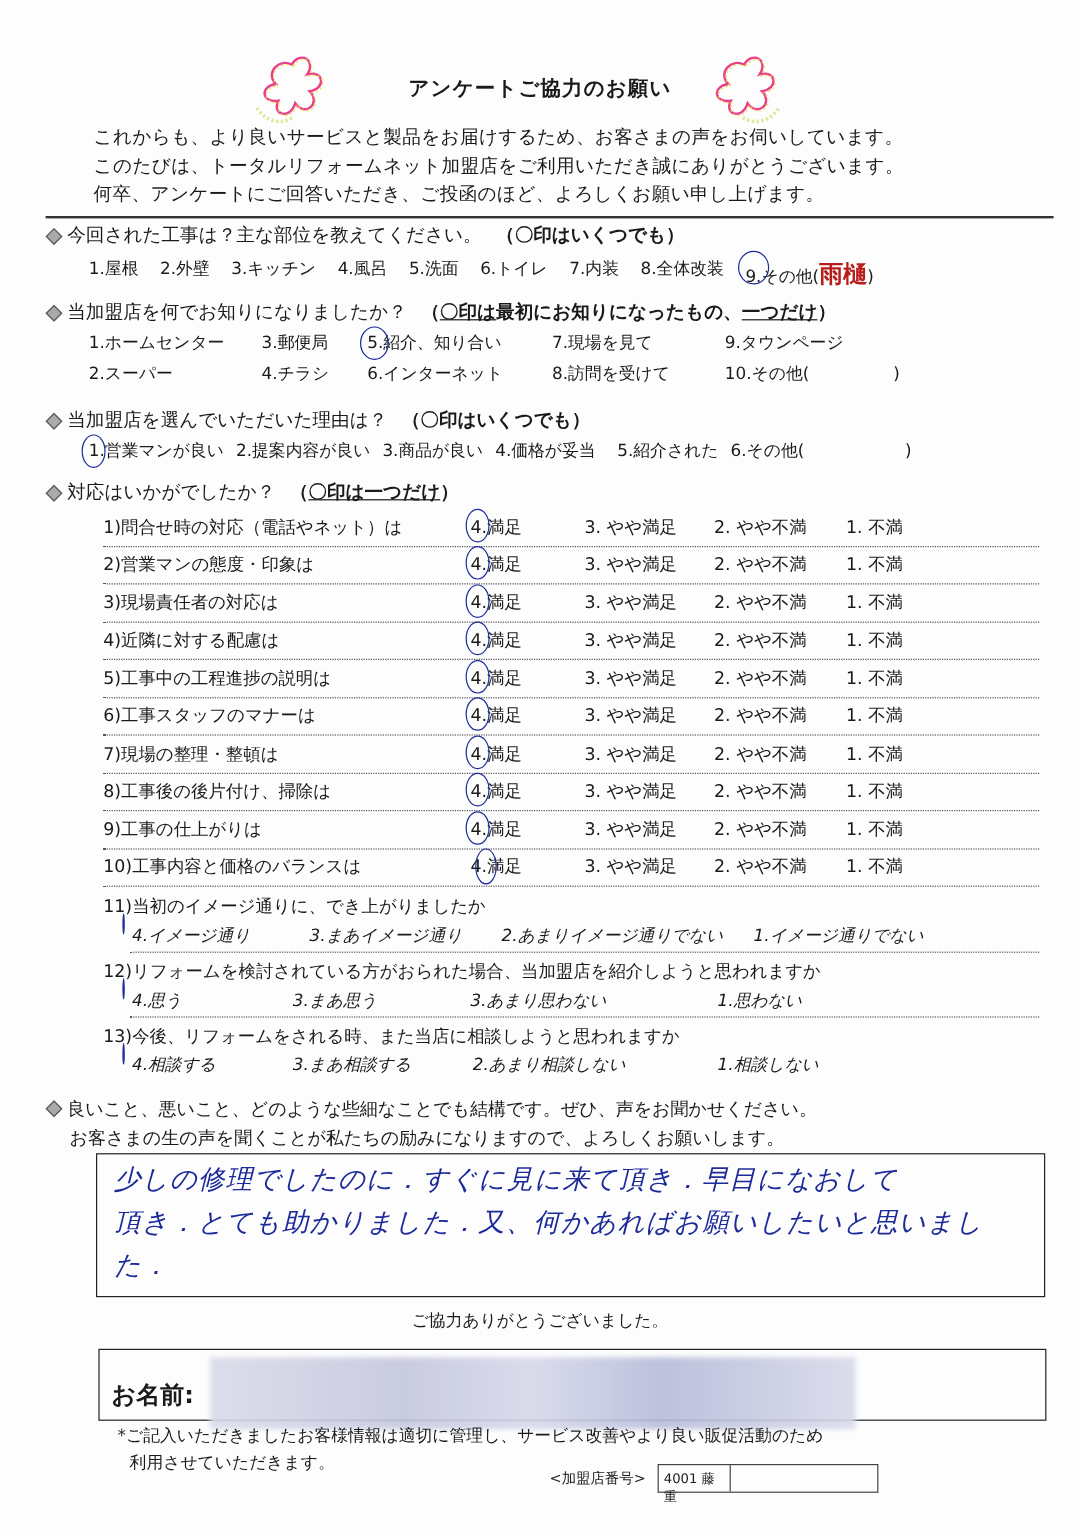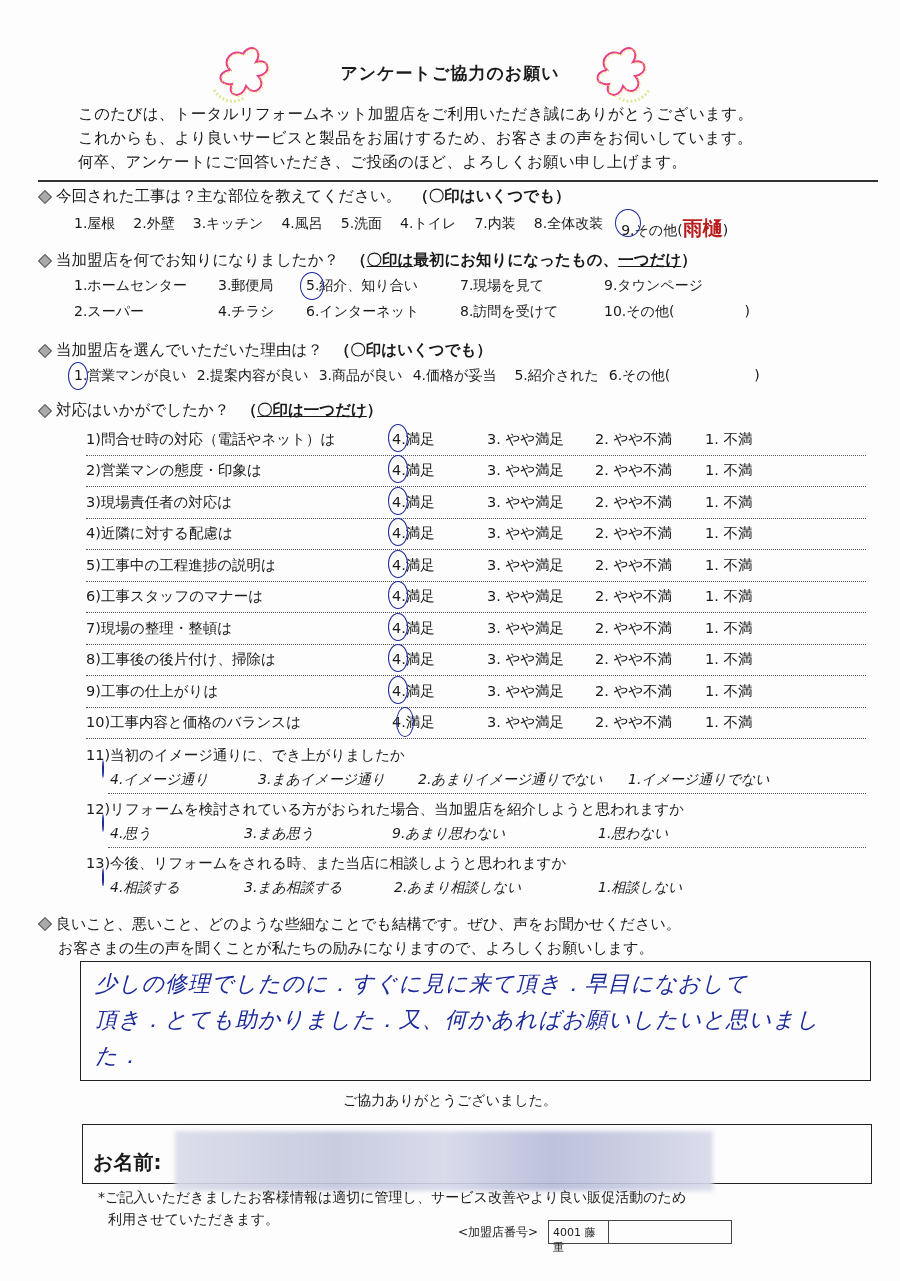--- a/index.html
+++ b/index.html
@@ -75,40 +75,40 @@
     <path d="M35 14 C42 2,56 10,48 22 C62 18,64 34,50 36 C60 46,46 58,38 46 C34 60,18 56,24 44 C10 46,8 32,22 30 C12 20,26 8,35 14 Z" fill="none" stroke="#e8408a" stroke-width="2"></path>
     <path d="M35 14 C42 2,56 10,48 22 C62 18,64 34,50 36 C60 46,46 58,38 46 C34 60,18 56,24 44 C10 46,8 32,22 30 C12 20,26 8,35 14 Z" fill="none" stroke="#f0e050" stroke-width="1" stroke-dasharray="2 2" transform="translate(1.5,1.5)"></path>
     <path d="M34 58 C44 64,56 62,64 50" fill="none" stroke="#e0e89a" stroke-width="3" stroke-dasharray="2 2"></path>
   </svg>
 
   <div class="title-row">
     <span class="title">アンケートご協力のお願い</span>
   </div>
 
   <div class="intro">
+    <div>これからも、より良いサービスと製品をお届けするため、お客さまの声をお伺いしています。</div>
     <div>このたびは、トータルリフォームネット加盟店をご利用いただき誠にありがとうございます。</div>
-    <div>これからも、より良いサービスと製品をお届けするため、お客さまの声をお伺いしています。</div>
     <div>何卒、アンケートにご回答いただき、ご投函のほど、よろしくお願い申し上げます。</div>
   </div>
 
   <div class="rule" style="top:180px"></div>
 
   <div class="section" style="top:186px">
     <div class="sec-head">
       <span class="diamond"></span>
       <span>今回された工事は？主な部位を教えてください。</span>
       <span class="head-note">（〇印はいくつでも）</span>
     </div>
     <div class="opts" style="margin-top:8px">
       <span class="opt">1.屋根</span>
       <span class="opt">2.外壁</span>
       <span class="opt">3.キッチン</span>
       <span class="opt">4.風呂</span>
       <span class="opt">5.洗面</span>
-      <span class="opt">4.トイレ</span>
+      <span class="opt">6.トイレ</span>
       <span class="opt">7.内装</span>
       <span class="opt">8.全体改装</span>
       <span class="opt" style="margin-right:0">
         <span class="circle" style="left:-6px;top:-6px;width:26px;height:28px"></span>
         <span>9.その他(</span><span class="hand-blue" style="font-size:20px">雨樋</span><span>)</span>
       </span>
     </div>
   </div>
 
   <div class="section" style="top:250px">
@@ -242,21 +242,21 @@
       <span style="width:210px">2.あまりイメージ通りでない</span>
       <span>1.イメージ通りでない</span>
     </div>
   </div>
 
   <div class="long-q" style="top:800px">
     <div>12)リフォームを検討されている方がおられた場合、当加盟店を紹介しようと思われますか</div>
     <div class="ans dotline" style="padding-bottom:4px">
       <span style="width:136px"><span class="circle" style="left:-6px;top:-10px;width:22px;height:32px"></span><span>4.思う</span></span>
       <span style="width:148px">3.まあ思う</span>
-      <span style="width:206px">9.あまり思わない</span>
+      <span style="width:206px">3.あまり思わない</span>
       <span>1.思わない</span>
     </div>
   </div>
 
   <div class="long-q" style="top:854px">
     <div>13)今後、リフォームをされる時、また当店に相談しようと思われますか</div>
     <div class="ans">
       <span style="width:136px"><span class="circle" style="left:-6px;top:-10px;width:22px;height:34px;border-radius:50% 50% 40% 40%"></span><span>4.相談する</span></span>
       <span style="width:150px">3.まあ相談する</span>
       <span style="width:204px">2.あまり相談しない</span>

